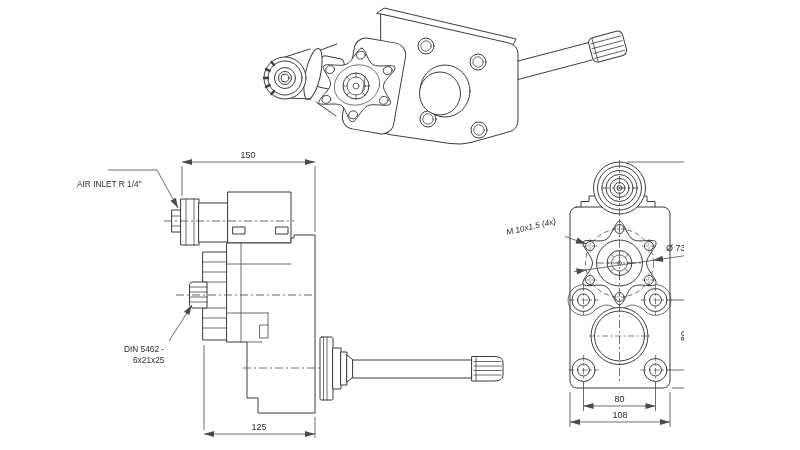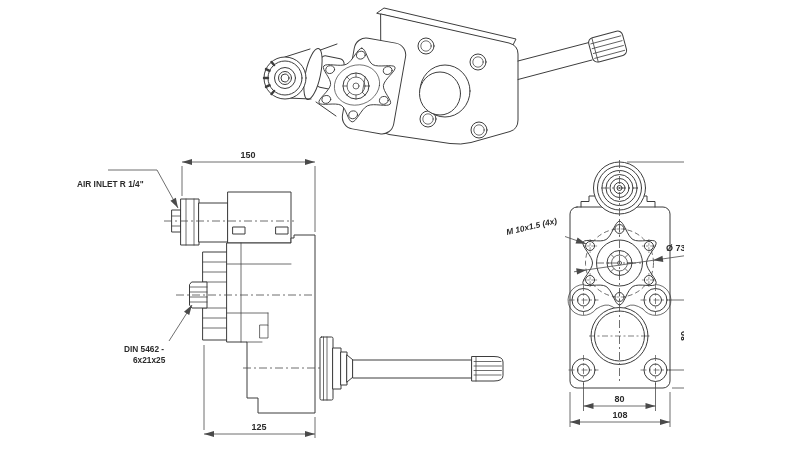--- a/index.html
+++ b/index.html
@@ -1,17 +1,17 @@
 <!DOCTYPE html>
 <html style="--bg: #ffffff; --line: #3d3d3d; --dim: #4a4a4a; --text: #2b2b2b;"><head>
 <meta charset="utf-8">
 <style>
   html,body{margin:0;padding:0;background:var(--bg,#ffffff);}
   .canvas{position:relative;width:684px;height:450px;background:var(--bg,#ffffff);
-          font-family:"Liberation Sans", sans-serif;overflow:hidden;font-weight:bold;}
+          font-family:"Liberation Sans", sans-serif;overflow:hidden;}
   svg{position:absolute;left:0;top:0;}
   .ln  {stroke:var(--line,#3d3d3d);fill:none;stroke-width:1;stroke-linecap:round;stroke-linejoin:round;}
   .lnf {stroke:var(--line,#3d3d3d);fill:#ffffff;stroke-width:1;stroke-linecap:round;stroke-linejoin:round;}
   .thin{stroke-width:0.75;}
   .thick{stroke-width:2.4;}
   .dim {stroke:var(--dim,#4a4a4a);fill:none;stroke-width:0.8;}
   .cl  {stroke:var(--dim,#4a4a4a);fill:none;stroke-width:0.8;stroke-dasharray:8 3 2 3;}
   .bc  {stroke:var(--dim,#4a4a4a);fill:none;stroke-width:0.8;stroke-dasharray:5 3;}
   .cross{stroke:var(--dim,#4a4a4a);fill:none;stroke-width:0.7;stroke-dasharray:6 2.5 2 2.5;}
   .mcross{stroke:var(--dim,#4a4a4a);fill:none;stroke-width:0.6;stroke-dasharray:2.5 1.6;}

